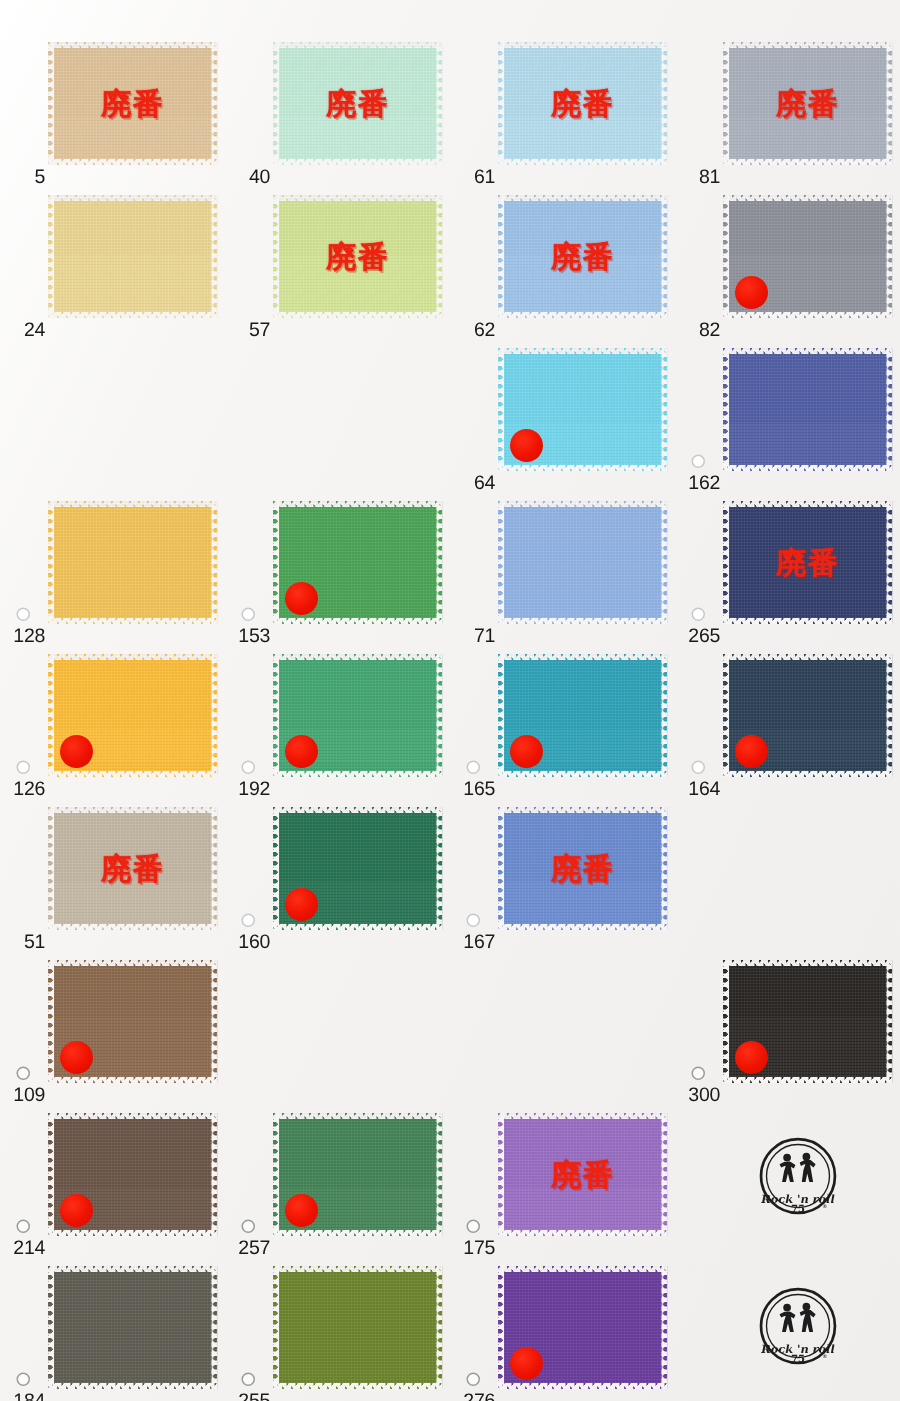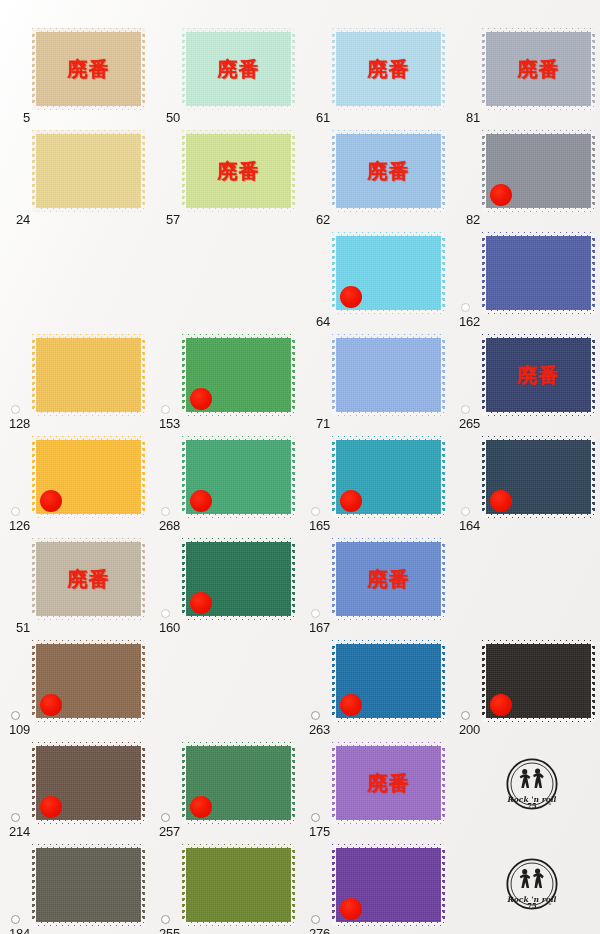--- a/index.html
+++ b/index.html
@@ -183,21 +183,21 @@
       </div>
       <div class="cell" style="left: 150px; top: 24px;">
         <div class="swatch-wrap">
           <div class="swatch" title="60" style="background: rgb(195, 235, 216);">
             <div class="weave"></div>
             <div class="swatch-side left" style="--bg: #f6f5f3;"></div>
             <div class="swatch-side right"></div>
             <div class="haiban">廃番</div>
           </div>
         </div>
-        <div class="label">50</div>
+        <div class="label">40</div>
       </div>
       <div class="cell" style="left: 300px; top: 24px;">
         <div class="swatch-wrap">
           <div class="swatch" title="61" style="background: rgb(180, 220, 237);">
             <div class="weave"></div>
             <div class="swatch-side left" style="--bg: #f6f5f3;"></div>
             <div class="swatch-side right"></div>
             <div class="haiban">廃番</div>
           </div>
         </div>
@@ -338,21 +338,21 @@
       </div>
       <div class="cell" style="left: 150px; top: 432px;">
         <div class="swatch-wrap">
           <div class="swatch" title="154" style="background: rgb(68, 167, 114);">
             <div class="weave"></div>
             <div class="swatch-side left" style="--bg: #f6f5f3;"></div>
             <div class="swatch-side right"></div>
           </div>
           <div class="red-dot"></div>
         </div>
-        <div class="label">268</div>
+        <div class="label">192</div>
         <div class="marker white" style="right: auto; bottom: 20px; left: 11px;"></div>
       </div>
       <div class="cell" style="left: 300px; top: 432px;">
         <div class="swatch-wrap">
           <div class="swatch" title="165" style="background: rgb(47, 163, 184);">
             <div class="weave"></div>
             <div class="swatch-side left" style="--bg: #f6f5f3;"></div>
             <div class="swatch-side right"></div>
           </div>
           <div class="red-dot"></div>
@@ -412,42 +412,30 @@
           <div class="swatch" title="109" style="background: rgb(139, 106, 78);">
             <div class="weave"></div>
             <div class="swatch-side left" style="--bg: #f6f5f3;"></div>
             <div class="swatch-side right"></div>
           </div>
           <div class="red-dot"></div>
         </div>
         <div class="label">109</div>
         <div class="marker" style="right: auto; bottom: 20px; left: 11px;"></div>
       </div>
-      <div class="cell" style="left: 300px; top: 636px;">
-        <div class="swatch-wrap">
-          <div class="swatch" title="263" style="background: rgb(29, 111, 168);">
-            <div class="weave"></div>
-            <div class="swatch-side left" style="--bg: #f6f5f3;"></div>
-            <div class="swatch-side right"></div>
-          </div>
-          <div class="red-dot"></div>
-        </div>
-        <div class="label">263</div>
-        <div class="marker" style="right: auto; bottom: 20px; left: 11px;"></div>
-      </div>
       <div class="cell" style="left: 450px; top: 636px;">
         <div class="swatch-wrap">
           <div class="swatch" title="300" style="background: rgb(43, 39, 36);">
             <div class="weave"></div>
             <div class="swatch-side left" style="--bg: #f6f5f3;"></div>
             <div class="swatch-side right"></div>
           </div>
           <div class="red-dot"></div>
         </div>
-        <div class="label">200</div>
+        <div class="label">300</div>
         <div class="marker" style="right: auto; bottom: 20px; left: 11px;"></div>
       </div>
       <div class="cell" style="left: 0px; top: 738px;">
         <div class="swatch-wrap">
           <div class="swatch" title="214" style="background: rgb(107, 86, 72);">
             <div class="weave"></div>
             <div class="swatch-side left" style="--bg: #f6f5f3;"></div>
             <div class="swatch-side right"></div>
           </div>
           <div class="red-dot"></div>

